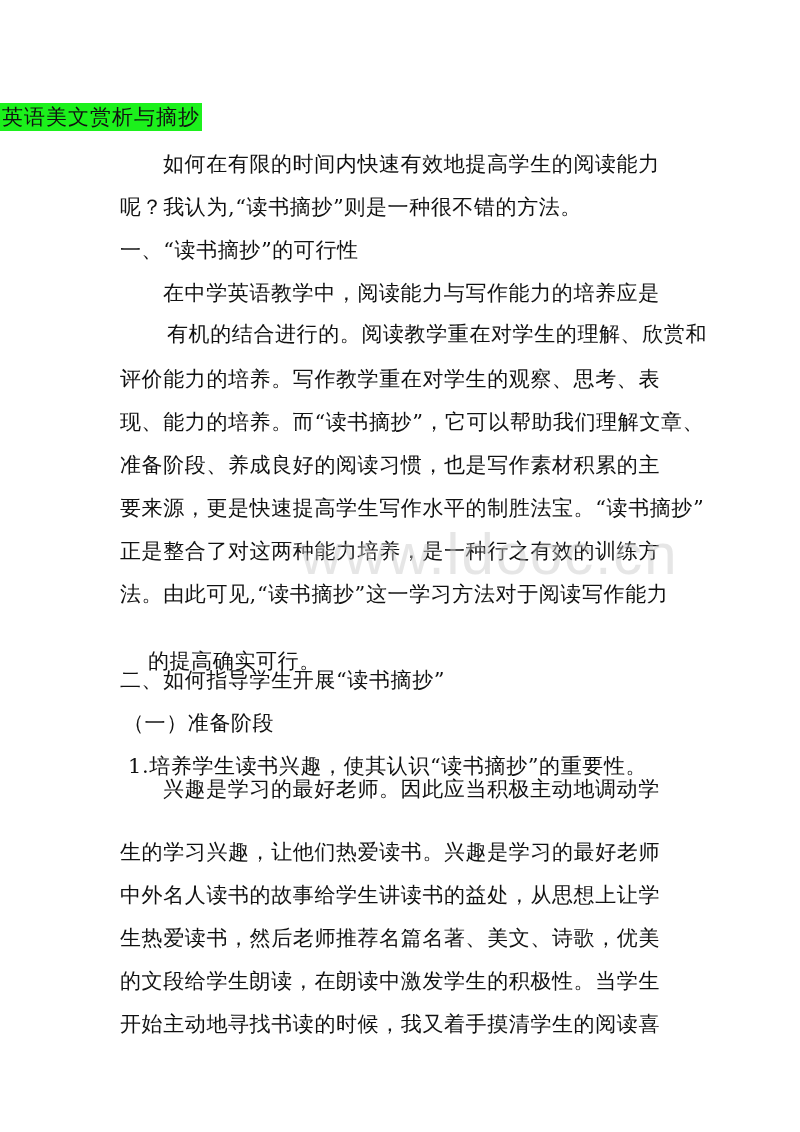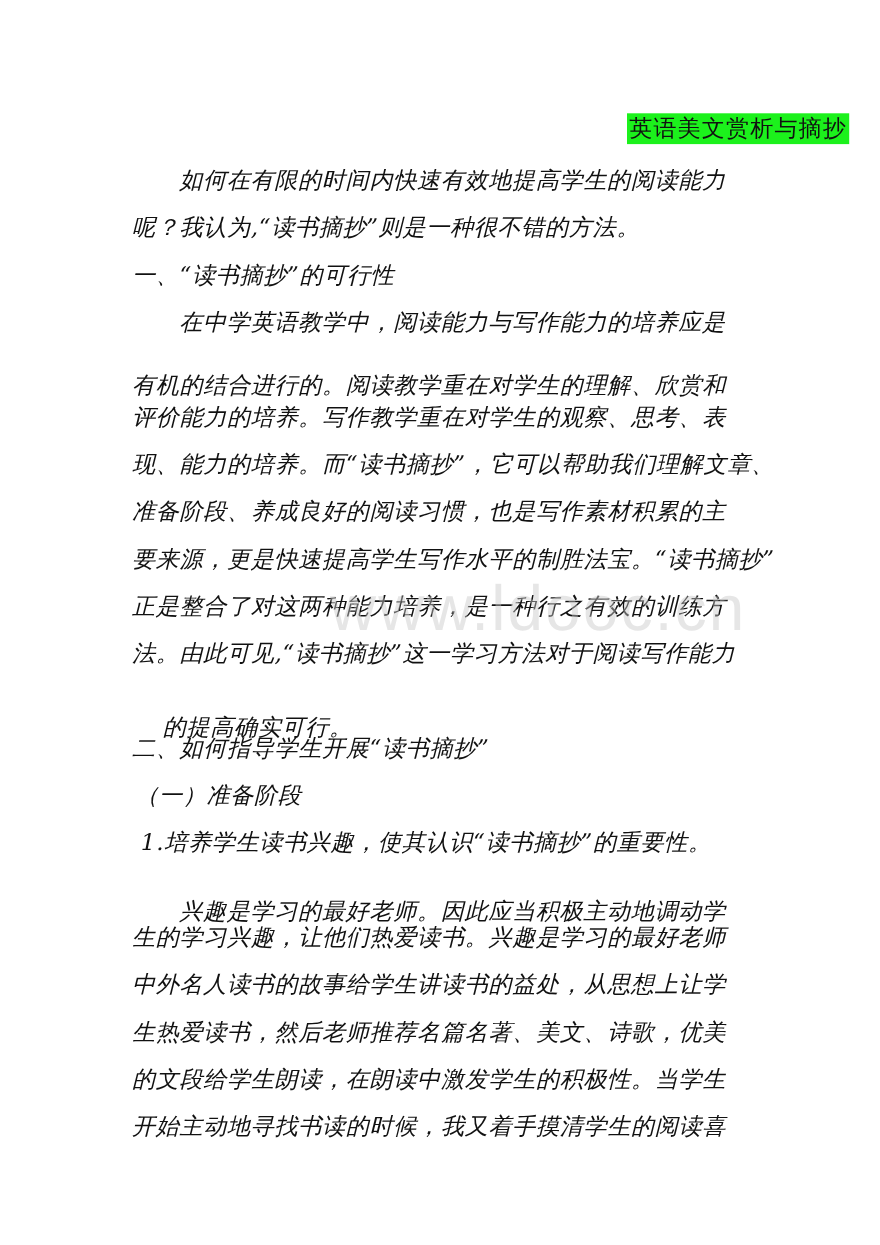--- a/index.html
+++ b/index.html
@@ -1,52 +1,52 @@
 <!DOCTYPE html>
 <html><head>
 <meta charset="utf-8">
 <style>
   html, body { margin:0; padding:0; background:#ffffff; }
   body { width:800px; height:1132px; position:relative; overflow:hidden;
          font-family: "DejaVu Serif", "Liberation Serif", serif; color:#111; }
   .page { position:absolute; left:0; top:0; width:800px; height:1132px; background:#fff; }
-  .title-wrap { position:absolute; top:103px; left:0; width:772px; text-align:right; }
+  .title-wrap { position:absolute; top:103px; left:0; width:772px; text-align:left; }
   .title { display:inline-block; background:#1cf11c; font-size:21px; line-height:28px;
            padding:0 2px; letter-spacing:1px; color:#111; }
-  .line { position:absolute; left:120px; font-size:21px; line-height:28px; white-space:nowrap; letter-spacing:0.6px;font-style:italic; }
+  .line { position:absolute; left:120px; font-size:21px; line-height:28px; white-space:nowrap; letter-spacing:0.6px; }
   .indent { left:163px; }
   .sub { left:123px; }
   .num { left:128px; }
   .watermark { position:absolute; left:300px; top:520px; font-family:"Liberation Sans", sans-serif;
                font-size:58px; color:rgba(200,200,200,0.45); letter-spacing:2px; pointer-events:none; }
 </style>
 </head>
 <body>
 
 <div class="page">
   <div class="title-wrap">
     <span class="title">英语美文赏析与摘抄</span>
   </div>
   <div id="lines">
       <div class="line indent" style="top: 150px;">如何在有限的时间内快速有效地提高学生的阅读能力</div>
       <div class="line " style="top: 193px;">呢？我认为,“读书摘抄”则是一种很不错的方法。</div>
       <div class="line " style="top: 236px;">一、“读书摘抄”的可行性</div>
       <div class="line indent" style="top: 279px;">在中学英语教学中，阅读能力与写作能力的培养应是</div>
-      <div class="line " style="top: 336px;">有机的结合进行的。阅读教学重在对学生的理解、欣赏和</div>
+      <div class="line " style="top: 320px; margin-left: 47px;">有机的结合进行的。阅读教学重在对学生的理解、欣赏和</div>
       <div class="line " style="top: 365px;">评价能力的培养。写作教学重在对学生的观察、思考、表</div>
       <div class="line " style="top: 408px;">现、能力的培养。而“读书摘抄”，它可以帮助我们理解文章、</div>
       <div class="line " style="top: 451px;">准备阶段、养成良好的阅读习惯，也是写作素材积累的主</div>
       <div class="line " style="top: 494px;">要来源，更是快速提高学生写作水平的制胜法宝。“读书摘抄”</div>
       <div class="line " style="top: 537px;">正是整合了对这两种能力培养，是一种行之有效的训练方</div>
       <div class="line " style="top: 580px;">法。由此可见,“读书摘抄”这一学习方法对于阅读写作能力</div>
       <div class="line " style="top: 647px; margin-left: 28px;">的提高确实可行。</div>
       <div class="line " style="top: 666px;">二、如何指导学生开展“读书摘抄”</div>
       <div class="line sub" style="top: 709px;">（一）准备阶段</div>
       <div class="line num" style="top: 752px;">1.培养学生读书兴趣，使其认识“读书摘抄”的重要性。</div>
-      <div class="line indent" style="top: 814px;">兴趣是学习的最好老师。因此应当积极主动地调动学</div>
+      <div class="line indent" style="top: 775px;">兴趣是学习的最好老师。因此应当积极主动地调动学</div>
       <div class="line " style="top: 838px;">生的学习兴趣，让他们热爱读书。兴趣是学习的最好老师</div>
       <div class="line " style="top: 881px;">中外名人读书的故事给学生讲读书的益处，从思想上让学</div>
       <div class="line " style="top: 924px;">生热爱读书，然后老师推荐名篇名著、美文、诗歌，优美</div>
       <div class="line " style="top: 967px; text-align: center;">的文段给学生朗读，在朗读中激发学生的积极性。当学生</div>
       <div class="line " style="top: 1010px;">开始主动地寻找书读的时候，我又着手摸清学生的阅读喜</div>
     </div>
   <div class="watermark">www.ldooc.cn</div>
 </div>
 
 </body></html>

